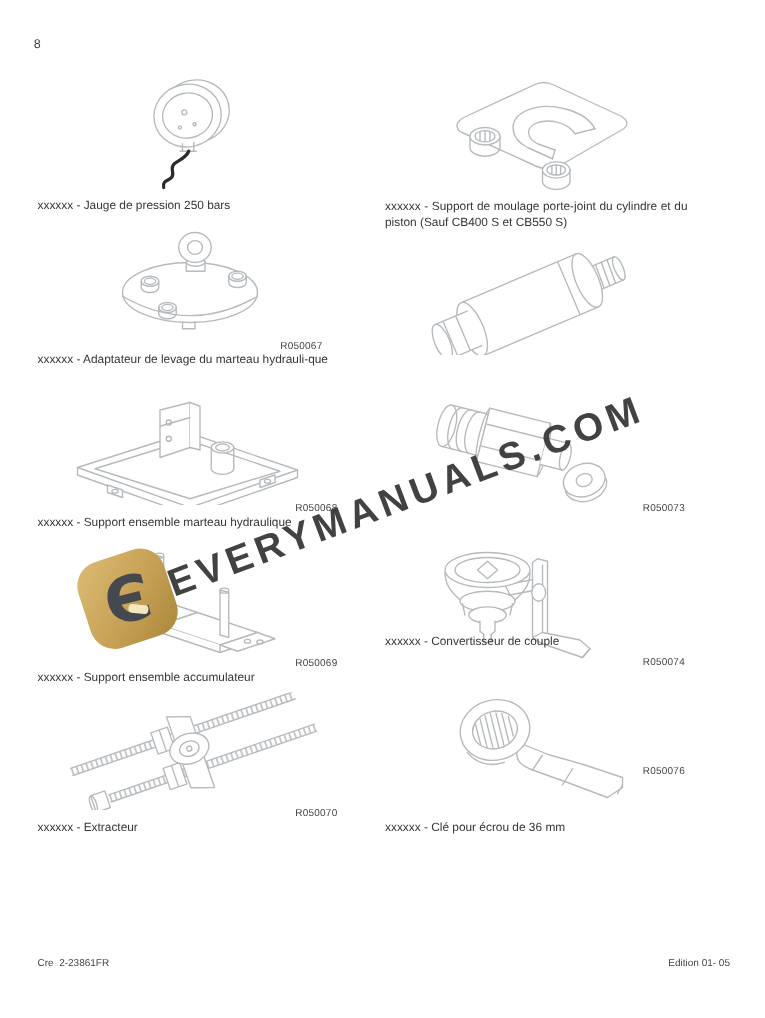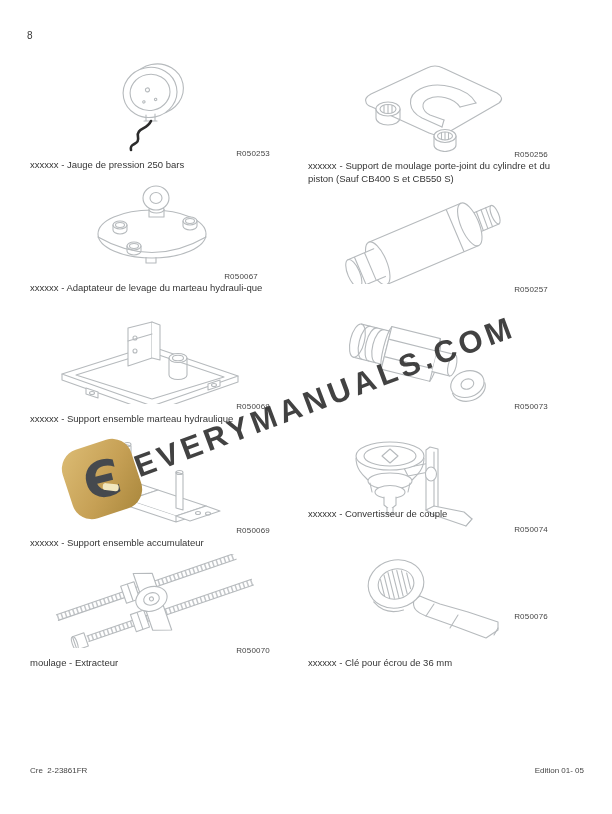--- a/index.html
+++ b/index.html
@@ -35,21 +35,20 @@
         <ellipse class="lnw" cx="120" cy="32" rx="27" ry="25"></ellipse>
         <ellipse class="ln" cx="120" cy="32" rx="20" ry="18"></ellipse>
         <circle class="ln" cx="118" cy="29" r="2"></circle>
         <circle class="ln" cx="124" cy="40" r="1.2"></circle>
         <circle class="ln" cx="112" cy="40" r="1.2"></circle>
       </g>
       <path class="ln" d="M116,55 L116,61 M125,54 L125,61 M114,61 L127,61"></path>
       <path d="M121,61 C117,70 106,68 108,77 C110,86 99,82 101,90" fill="none" stroke="#2b2b2b" stroke-width="2.6" stroke-linecap="round"></path>
     </svg>
   </div>
-  <div class="ref" style="left:30px;top:149px">R050253</div>
   <div class="cap" style="left:30px;top:159px">xxxxxx - Jauge de pression 250 bars</div>
 
   <div class="illus" style="left:308px;top:56px">
     <svg width="240" height="96" viewBox="0 0 240 96">
       <path class="lnw" d="M58,46 Q56,42 63,38 L119,12 Q127,8 135,12 L189,37 Q197,42 191,47 L139,77 Q130,81 121,77 L64,51 Q58,49 58,46 Z"></path>
       <path class="ln" d="M168,47 C160,32 130,24 112,33 C98,40 100,55 114,62 L134,71"></path>
       <path class="ln" d="M152,51 C146,42 130,38 120,43 C112,47 114,55 122,59 L136,64"></path>
       <path class="ln" d="M168,47 L152,51 M134,71 L136,64"></path>
       <g>
         <path class="ln" d="M68,53 L68,62 M92,53 L92,62 M68,62 A12,7 0 0 0 92,62"></path>
@@ -58,21 +57,20 @@
         <path class="ln" d="M76,49.5 L76,56.5 M80,48.8 L80,57.2 M84,49.5 L84,56.5"></path>
       </g>
       <g>
         <path class="ln" d="M126,80 L126,89 M148,80 L148,89 M126,89 A11,6.5 0 0 0 148,89"></path>
         <ellipse class="lnw" cx="137" cy="80" rx="11" ry="6.5"></ellipse>
         <ellipse class="ln" cx="137" cy="80" rx="7.5" ry="4"></ellipse>
         <path class="ln" d="M133.5,77 L133.5,83 M137,76.3 L137,83.7 M140.5,77 L140.5,83"></path>
       </g>
     </svg>
   </div>
-  <div class="ref" style="left:308px;top:150px">R050256</div>
   <div class="cap just" style="left:308px;top:160px">xxxxxx - Support de moulage porte-joint du cylindre et du piston (Sauf CB400 S et CB550 S)</div>
 
   <div class="illus" style="left:30px;top:184px">
     <svg width="240" height="80" viewBox="0 0 240 80">
       <ellipse class="lnw" cx="122" cy="50" rx="54" ry="24"></ellipse>
       <path class="ln" d="M68,53 Q122,84 176,53"></path>
       <path class="ln" d="M116,73.5 L116,79 L126,79 L126,73.5"></path>
       <g>
         <ellipse class="lnw" cx="90" cy="41" rx="7" ry="4"></ellipse>
           <ellipse class="ln" cx="90" cy="41" rx="4.5" ry="2.5"></ellipse>
@@ -106,21 +104,20 @@
         <path d="M66,24 L166,24 L166,70 L66,70 Z" fill="#ffffff" stroke="none"></path>
         <ellipse class="lnw" cx="166" cy="47" rx="9" ry="23"></ellipse>
         <path class="ln" d="M66,24 L166,24 M66,70 L166,70 M150,25 L150,69"></path>
         <ellipse class="lnw" cx="66" cy="47" rx="9" ry="23"></ellipse>
         <path d="M40,32 L68,32 L68,62 L40,62 Z" fill="#ffffff" stroke="none"></path>
         <ellipse class="lnw" cx="40" cy="47" rx="6" ry="15"></ellipse>
         <path class="ln" d="M40,32 L68,32 M40,62 L68,62 M47,32.5 L47,61.5 M58,32.5 L58,61.5"></path>
       </g>
     </svg>
   </div>
-  <div class="ref" style="left:308px;top:285px">R050257</div>
 
   <div class="illus" style="left:30px;top:320px">
     <svg width="240" height="84" viewBox="0 0 240 84">
       <path class="lnw" d="M32,54 L120,26 L208,56 L122,86 Z"></path>
       <path class="ln" d="M46,55 L120,32 L194,57 L122,79 Z"></path>
       <path class="ln" d="M32,54 L32,60 L122,92 M122,86 L122,92 M208,56 L208,62 L122,92"></path>
       <path class="lnw" d="M56,68 l12,4 l0,6 l-12,-4 z"></path>
         <ellipse class="ln" cx="62" cy="73" rx="2.5" ry="1.5"></ellipse>
       <path class="lnw" d="M178,64 l12,-4 l0,6 l-12,4 z"></path>
         <ellipse class="ln" cx="184" cy="65" rx="2.5" ry="1.5"></ellipse>
@@ -213,21 +210,21 @@
         <path class="lnw" d="M100,54 L114,54 L114,72 L100,72 Z"></path>
         <path class="ln" d="M107,54.5 L107,71.5"></path>
         <path class="lnw" d="M116,16 L134,22 L134,82 L116,76 Z"></path>
         <ellipse class="lnw" cx="125" cy="46" rx="16" ry="12"></ellipse>
         <ellipse class="ln" cx="125" cy="46" rx="8" ry="6"></ellipse>
         <circle class="ln" cx="125" cy="46" r="2"></circle>
       </g>
     </svg>
   </div>
   <div class="ref" style="left:30px;top:646px">R050070</div>
-  <div class="cap" style="left:30px;top:657px">moulage - Extracteur</div>
+  <div class="cap" style="left:30px;top:657px">xxxxxx - Extracteur</div>
 
   <div class="illus" style="left:308px;top:554px">
     <svg width="240" height="96" viewBox="0 0 240 96">
       <path class="lnw" d="M106,46 C104,54 108,58 118,62 L146,72 L178,84 L190,76 L190,68 L160,58 L132,50 C124,47 116,44 112,42 Z"></path>
       <path class="ln" d="M150,61 L142,74 M186,81 L190,74 M118,62 L126,50"></path>
       <g transform="rotate(-14 88 30)">
         <path class="ln" d="M62,42 q8,16 27,15"></path>
         <ellipse class="lnw" cx="88" cy="30" rx="28" ry="24"></ellipse>
         <ellipse class="lnw" cx="88" cy="30" rx="18" ry="15"></ellipse>
         <path class="ln" d="M74,22 L74,39 M78.5,18.5 L78.5,42 M83,17 L83,43.5 M87.5,16 L87.5,44.5 M92,17 L92,43.5 M96.5,18.5 L96.5,42 M101,22 L101,38"></path>

